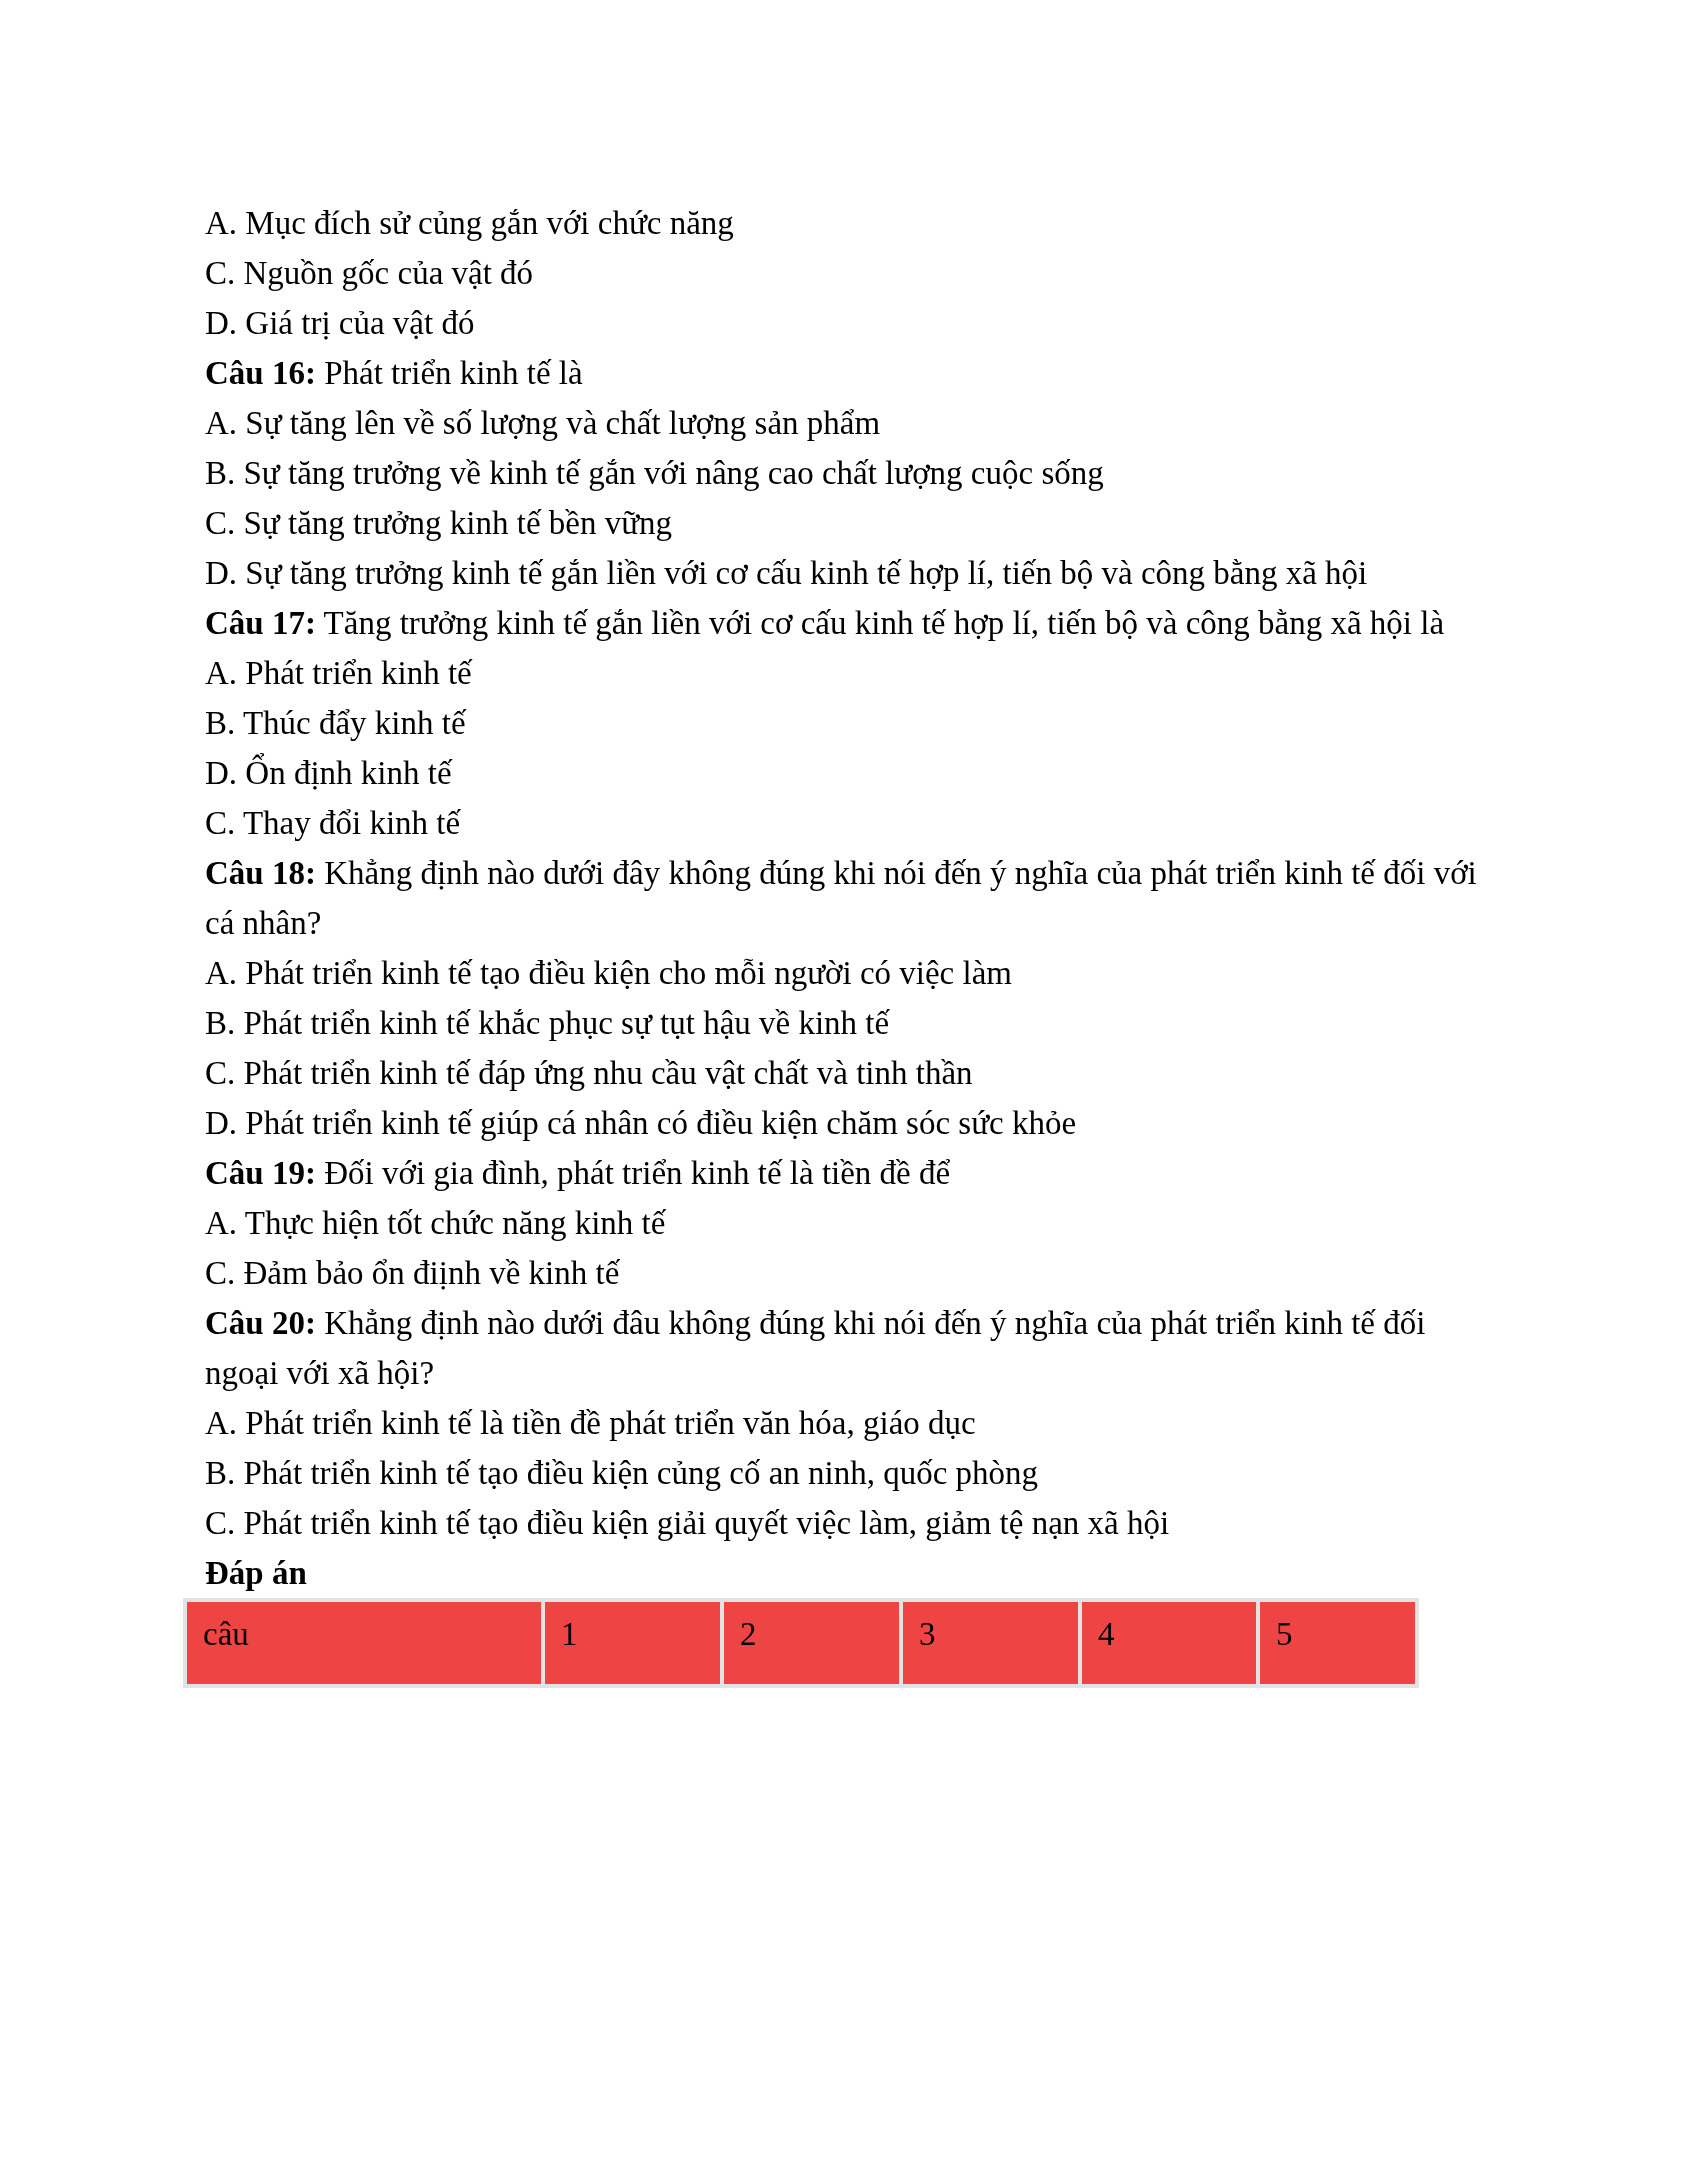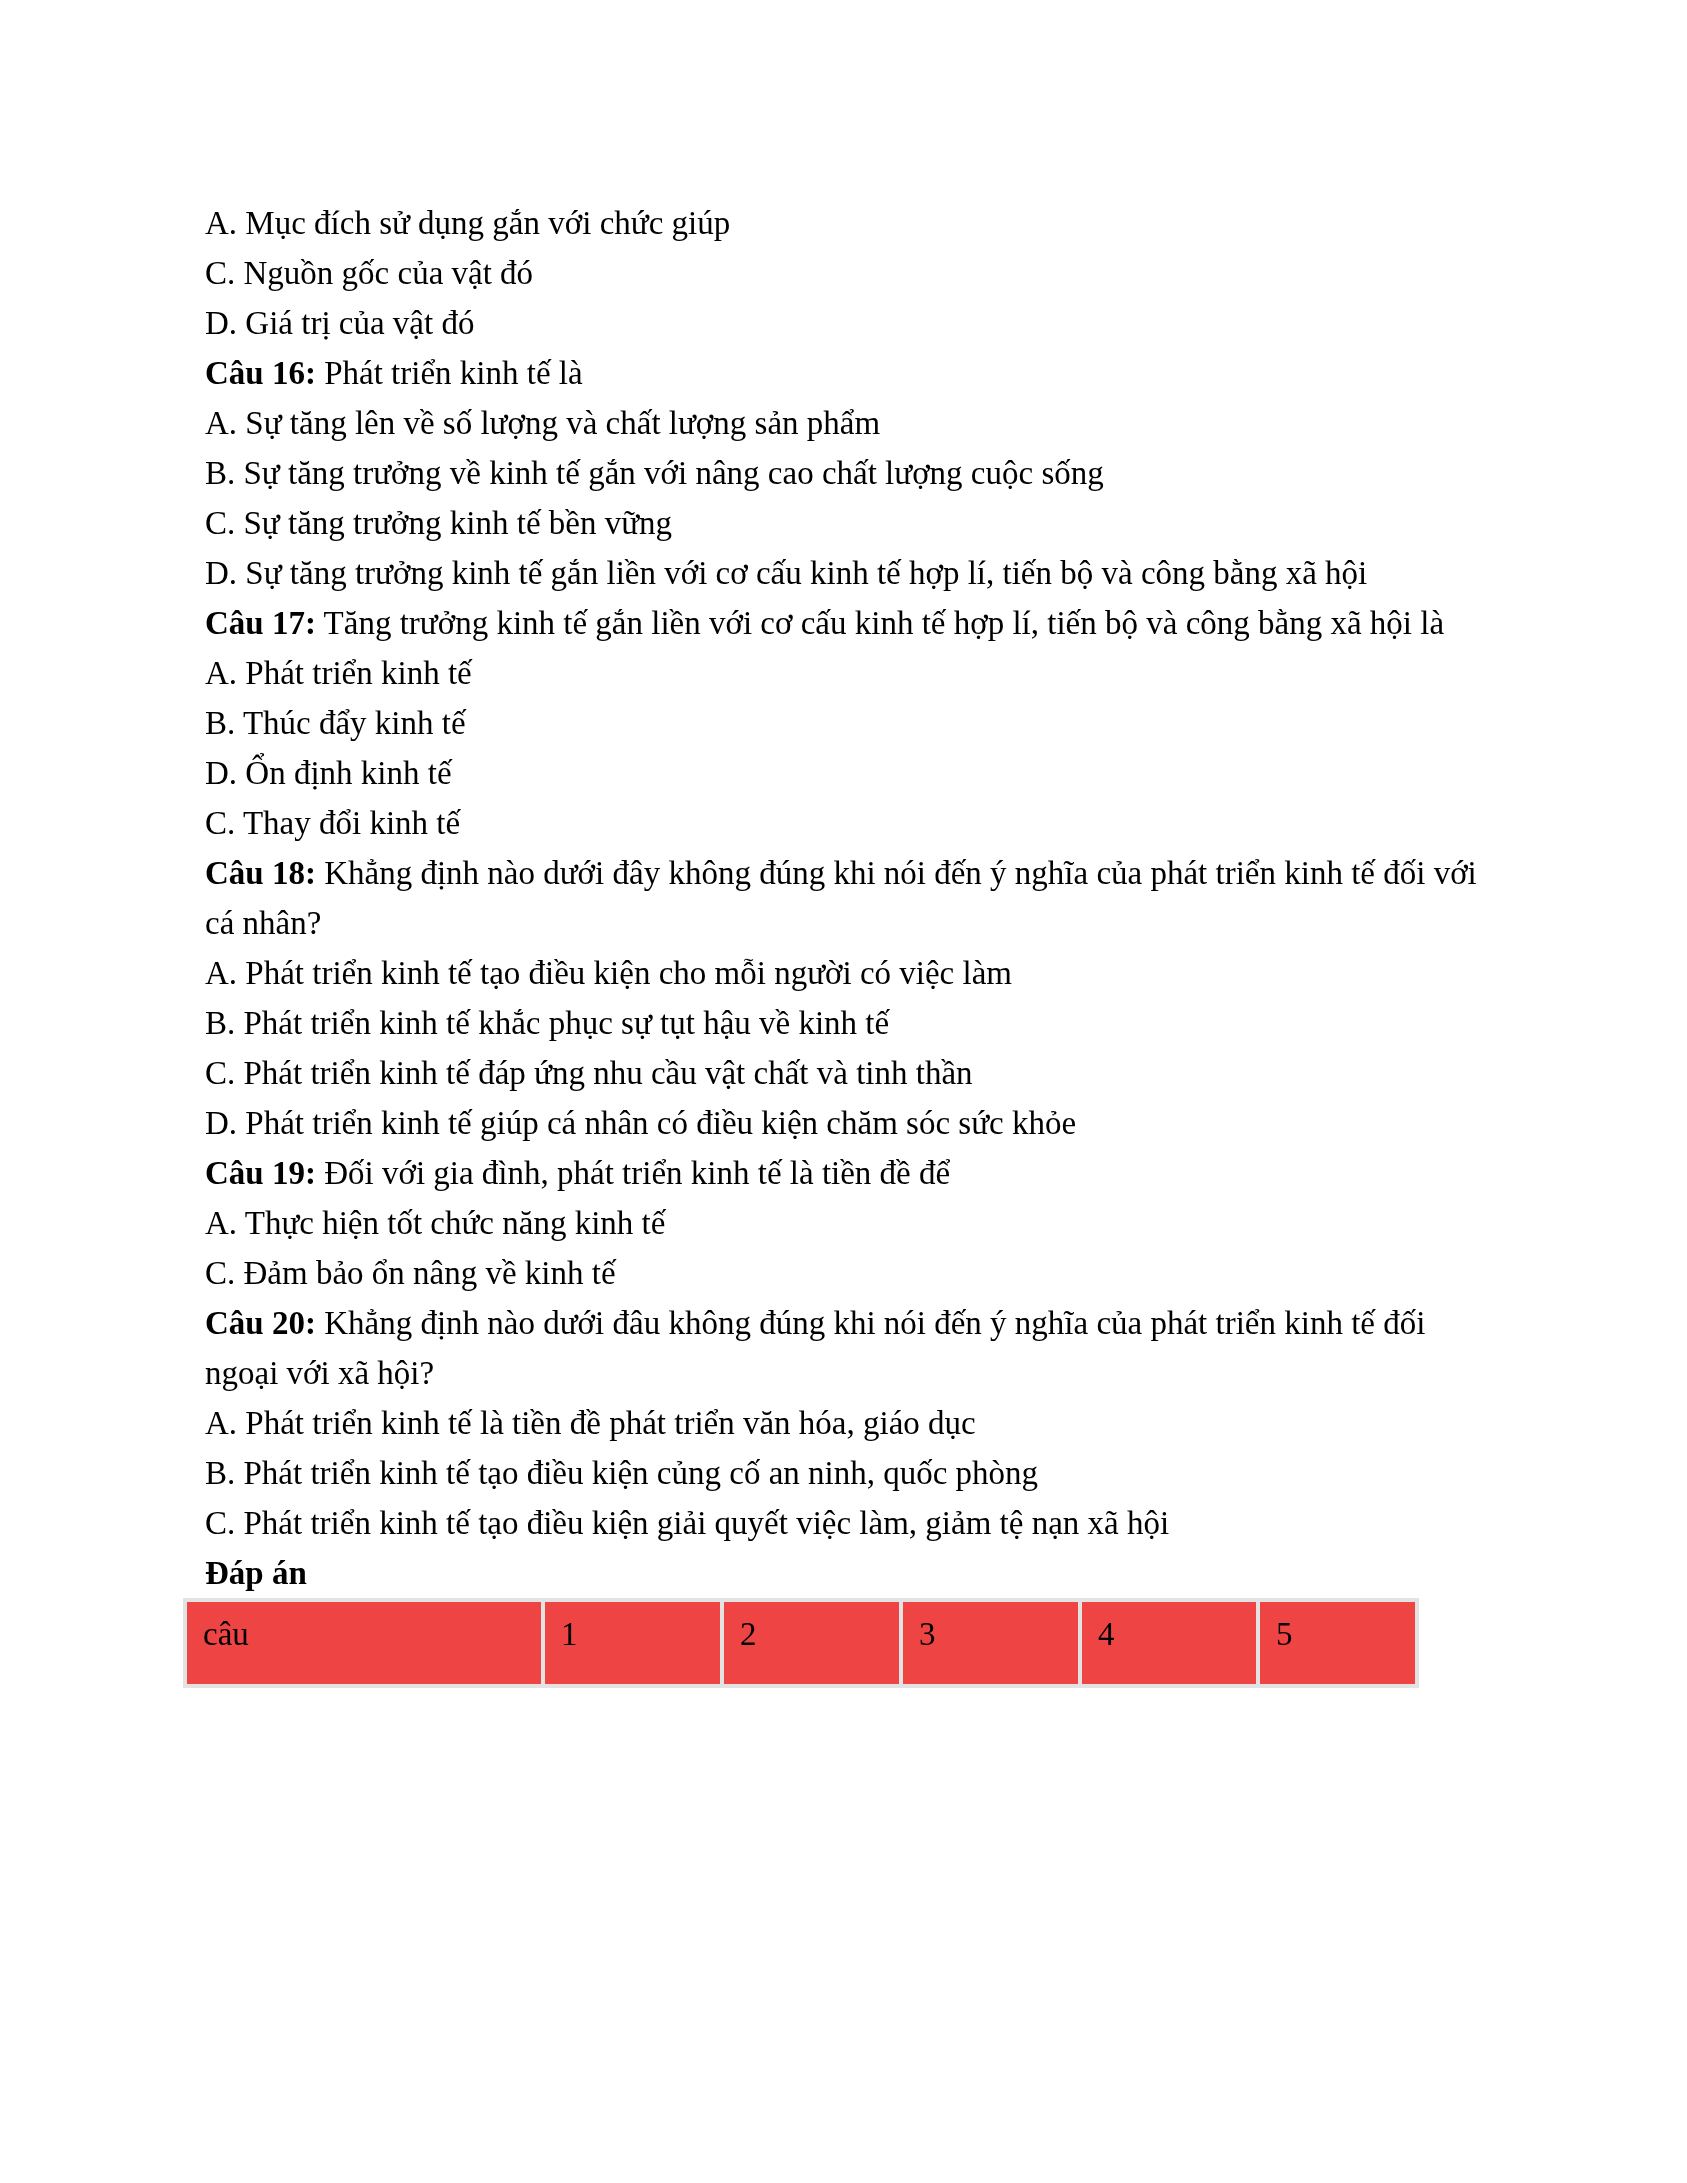--- a/index.html
+++ b/index.html
@@ -57,21 +57,21 @@
   .answers-table .c5 { width: 159px; }
 </style>
 </head>
 <body>
 
 <div class="page">
   <div class="content">
 
     <div>
 
-        <p class="para"><strong class="qlabel"></strong><span class="ptext">A. Mục đích sử dụng gắn với chức giúp</span></p>
+        <p class="para"><strong class="qlabel"></strong><span class="ptext">A. Mục đích sử củng gắn với chức năng</span></p>
 
 
         <p class="para"><strong class="qlabel"></strong><span class="ptext">C. Nguồn gốc của vật đó</span></p>
 
         <p class="para"><strong class="qlabel"></strong><span class="ptext">D. Giá trị của vật đó</span></p>
 
         <p class="para"><strong class="qlabel">Câu 16:</strong><span class="ptext"> Phát triển kinh tế là</span></p>
 
         <p class="para"><strong class="qlabel"></strong><span class="ptext">A. Sự tăng lên về số lượng và chất lượng sản phẩm</span></p>
 
@@ -99,21 +99,21 @@
 
         <p class="para"><strong class="qlabel"></strong><span class="ptext">C. Phát triển kinh tế đáp ứng nhu cầu vật chất và tinh thần</span></p>
 
         <p class="para"><strong class="qlabel"></strong><span class="ptext">D. Phát triển kinh tế giúp cá nhân có điều kiện chăm sóc sức khỏe</span></p>
 
         <p class="para"><strong class="qlabel">Câu 19:</strong><span class="ptext"> Đối với gia đình, phát triển kinh tế là tiền đề để</span></p>
 
         <p class="para"><strong class="qlabel"></strong><span class="ptext">A. Thực hiện tốt chức năng kinh tế</span></p>
 
 
-        <p class="para"><strong class="qlabel"></strong><span class="ptext">C. Đảm bảo ổn nâng về kinh tế</span></p>
+        <p class="para"><strong class="qlabel"></strong><span class="ptext">C. Đảm bảo ổn điịnh về kinh tế</span></p>
 
 
         <p class="para"><strong class="qlabel">Câu 20:</strong><span class="ptext"> Khẳng định nào dưới đâu không đúng khi nói đến ý nghĩa của phát triển kinh tế đối ngoại với xã hội?</span></p>
 
         <p class="para"><strong class="qlabel"></strong><span class="ptext">A. Phát triển kinh tế là tiền đề phát triển văn hóa, giáo dục</span></p>
 
         <p class="para"><strong class="qlabel"></strong><span class="ptext">B. Phát triển kinh tế tạo điều kiện củng cố an ninh, quốc phòng</span></p>
 
         <p class="para"><strong class="qlabel"></strong><span class="ptext">C. Phát triển kinh tế tạo điều kiện giải quyết việc làm, giảm tệ nạn xã hội</span></p>
 

